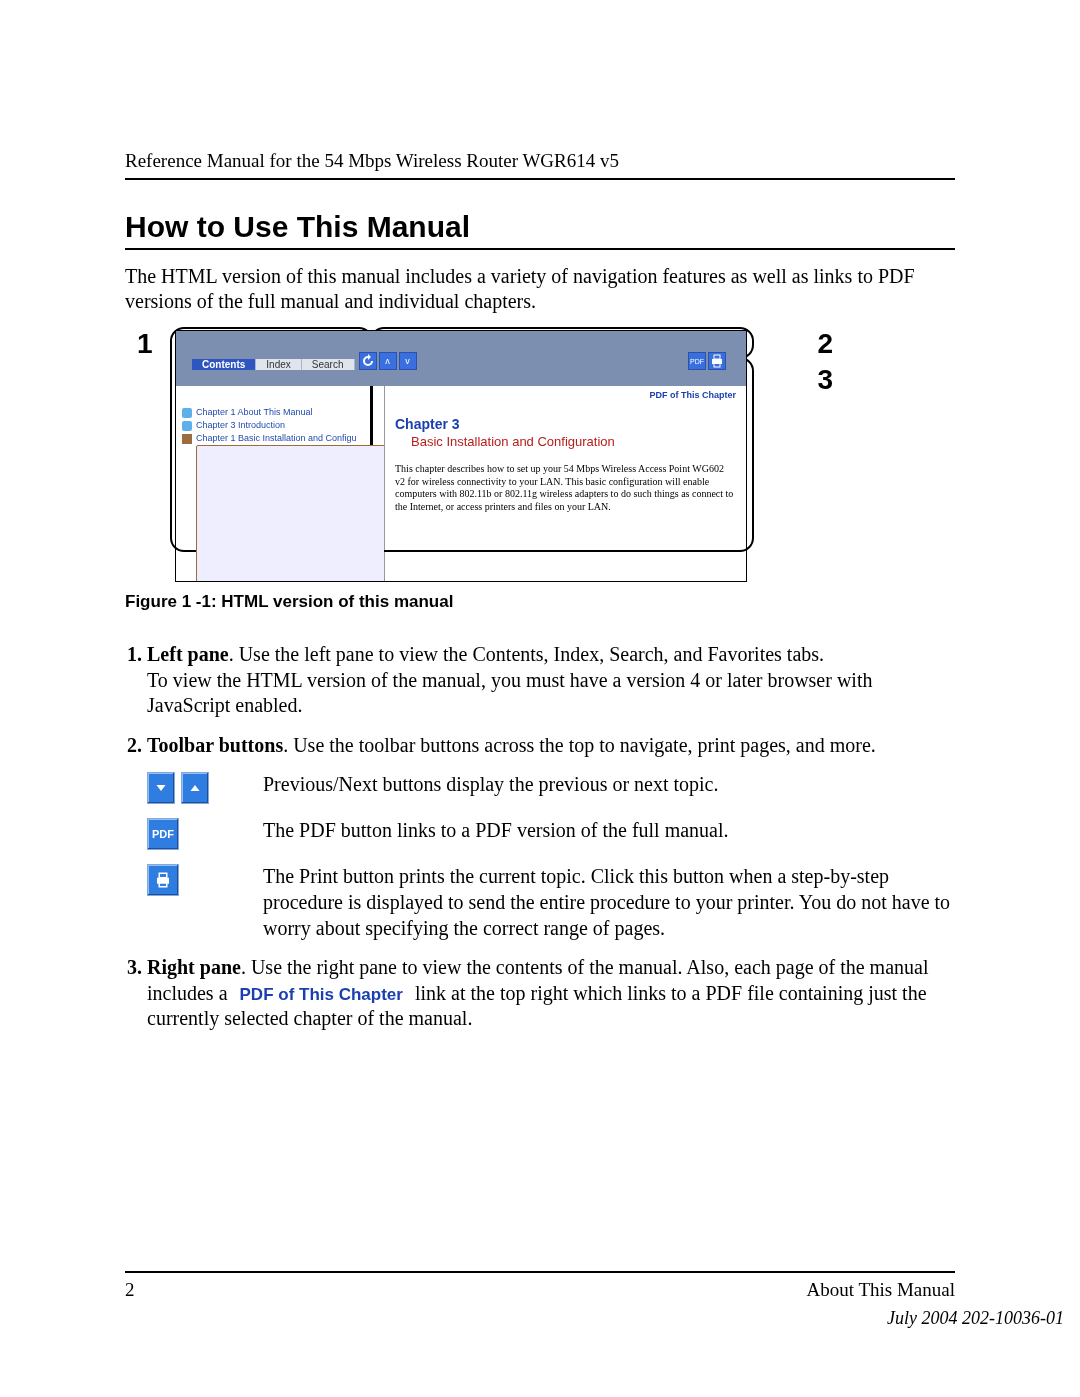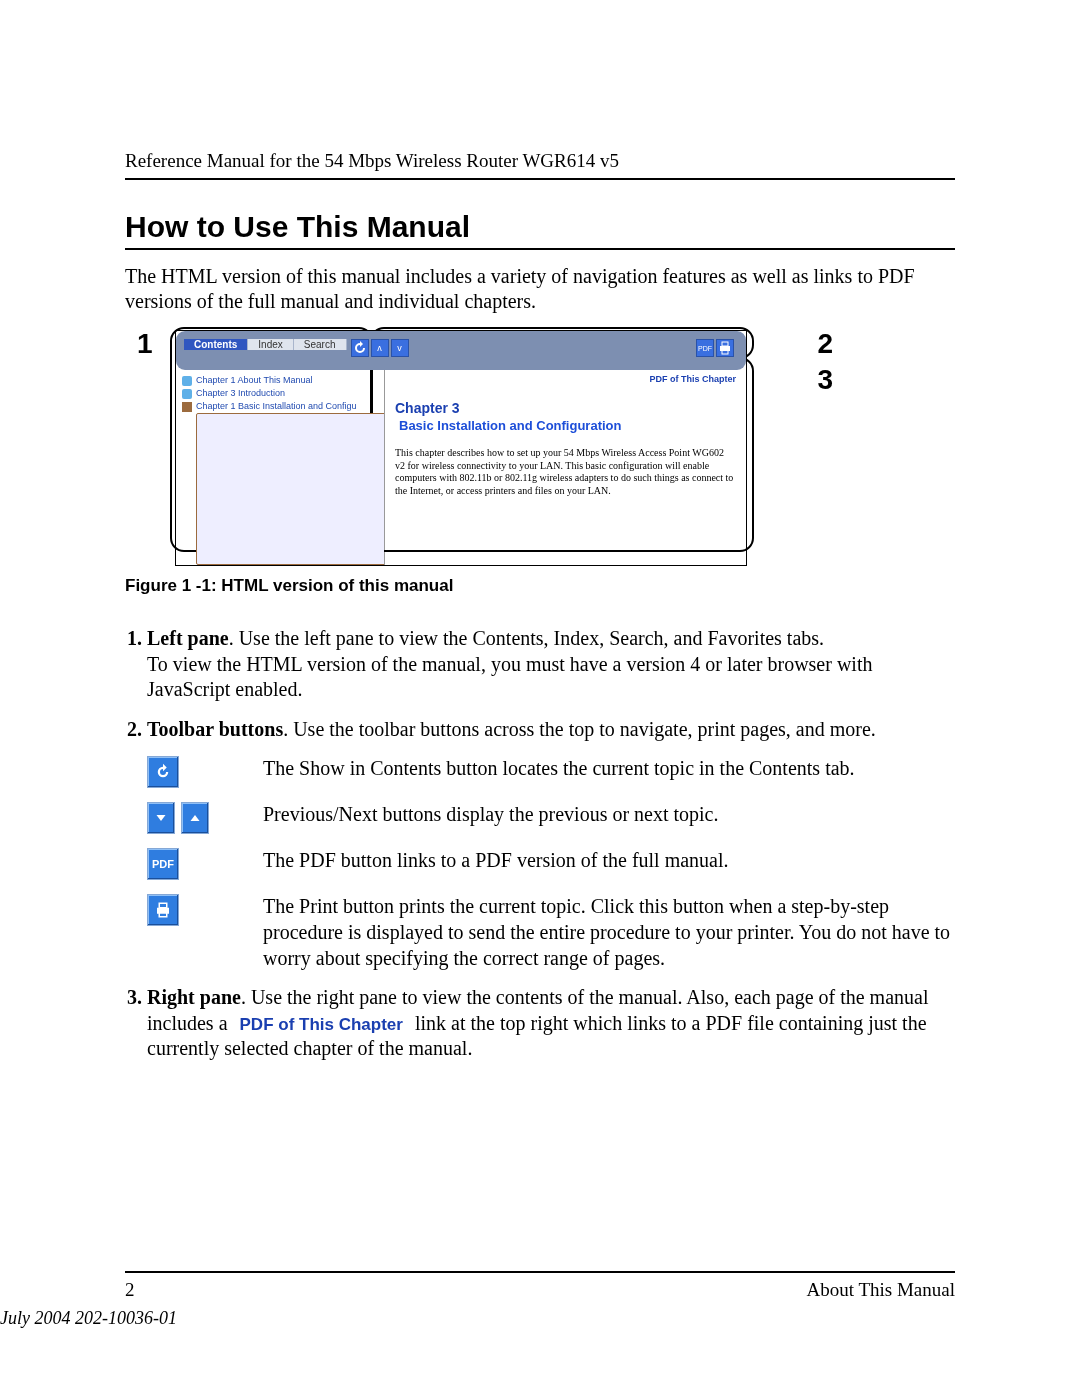--- a/index.html
+++ b/index.html
@@ -55,24 +55,23 @@
   .figure-box {
     border: 1px solid #000;
     width: 570px;
     margin-left: 10px;
     background: #fff;
   }
   .fig-toolbar {
     background: #7d8fb1;
     height: 23px;
     display: flex;
-    align-items: flex-start;
-    padding: 8px;
+    align-items: flex-end;
+    padding: 16px;
     position: relative;
-    border-radius: 9px;
   }
   .fig-tab {
     font-family: Arial, Helvetica, sans-serif;
     font-size: 10px;
     padding: 0 10px;
     display: flex;
     align-items: center;
     border-right: 1px solid #a9b5cc;
     color: #fff;
     background: #7d8fb1;
@@ -109,21 +108,21 @@
     display: flex;
     height: 195px;
     overflow: hidden;
   }
   .fig-left {
     width: 200px;
     border-right: 1px solid #999;
     font-family: Verdana, Arial, sans-serif;
     font-size: 9px;
     color: #214bb0;
-    padding: 4px 2px 4px 6px;
+    padding: 20px 2px 4px 6px;
     line-height: 1.45;
     overflow: hidden;
     white-space: nowrap;
   }
   .fig-left .toc-line { display:flex; align-items:center; gap:4px; }
   .toc-ico {
     width:10px; height:10px; display:inline-block;
     background:#5fb0e8; border-radius:2px; flex:0 0 10px;
   }
   .toc-ico.book { background:#9c6b3e; border-radius:0; }
@@ -140,25 +139,25 @@
     position: absolute; top: 4px; right: 10px;
     color: #1a3fb0; font-family: Arial; font-size: 9px; font-weight: bold;
   }
   .fig-right h3 {
     color: #1a3fb0;
     font-family: Arial, Helvetica, sans-serif;
     font-size: 14px;
     margin: 26px 0 2px 0;
   }
   .fig-right h4 {
-    color: #1d4ed8;
-    font-family: Arial, Helvetica, sans-serif;
-    font-weight: bold;
+    color: #b91c1c;
+    font-family: Arial, Helvetica, sans-serif;
+    font-weight: normal;
     font-size: 13px;
-    margin: 0 0 14px 4px;
+    margin: 0 0 14px 16px;
   }
   .fig-right p { margin: 0 0 8px 0; line-height: 1.25; }
 
   
   .balloon {
     position: absolute;
     border: 2px solid #000;
     border-radius: 14px;
     pointer-events: none;
   }
@@ -220,22 +219,22 @@
     position: absolute;
     left: 125px; right: 125px; bottom: 96px;
     border-top: 2px solid #000;
     padding-top: 6px;
     font-size: 19px;
     display: flex;
     justify-content: space-between;
   }
   .page-footer-sub {
     position: absolute;
-    left: 0; right: 4px; bottom: 68px;
-    text-align: left;
+    left: 0; right: 16px; bottom: 68px;
+    text-align: right;
     font-style: italic;
     font-size: 18px;
   }
 </style>
 </head>
 <body>
 
 <div class="page">
 
   <div class="running-header">Reference Manual for the 54 Mbps Wireless Router WGR614 v5</div>
@@ -311,30 +310,20 @@
 
   <ol class="body-list">
     <li>
       <span class="lead">Left pane</span><span>. Use the left pane to view the Contents, Index, Search, and Favorites tabs.</span>
       <p>To view the HTML version of the manual, you must have a version 4 or later browser with JavaScript enabled.</p>
     </li>
 
     <li>
       <span class="lead">Toolbar buttons</span><span>. Use the toolbar buttons across the top to navigate, print pages, and more.</span>
 
-      <div class="icon-row">
-        <div class="icon-cell">
-          <span class="btn-ico">
-            <svg viewBox="0 0 24 24">
-                <path d="M12 5a7 7 0 1 0 7 7h-3a4 4 0 1 1-4-4v3l5-5-5-5z" fill="#fff"></path>
-              </svg>
-          </span>
-        </div>
-        <div class="desc">The Show in Contents button locates the current topic in the Contents tab.</div>
-      </div>
 
       <div class="icon-row">
         <div class="icon-cell">
           <span class="btn-ico small">
             <svg viewBox="0 0 24 24">
                 <path d="M6 8l6 8 6-8z" fill="#fff"></path>
               </svg>
           </span>
           <span class="btn-ico small">
             <svg viewBox="0 0 24 24">

